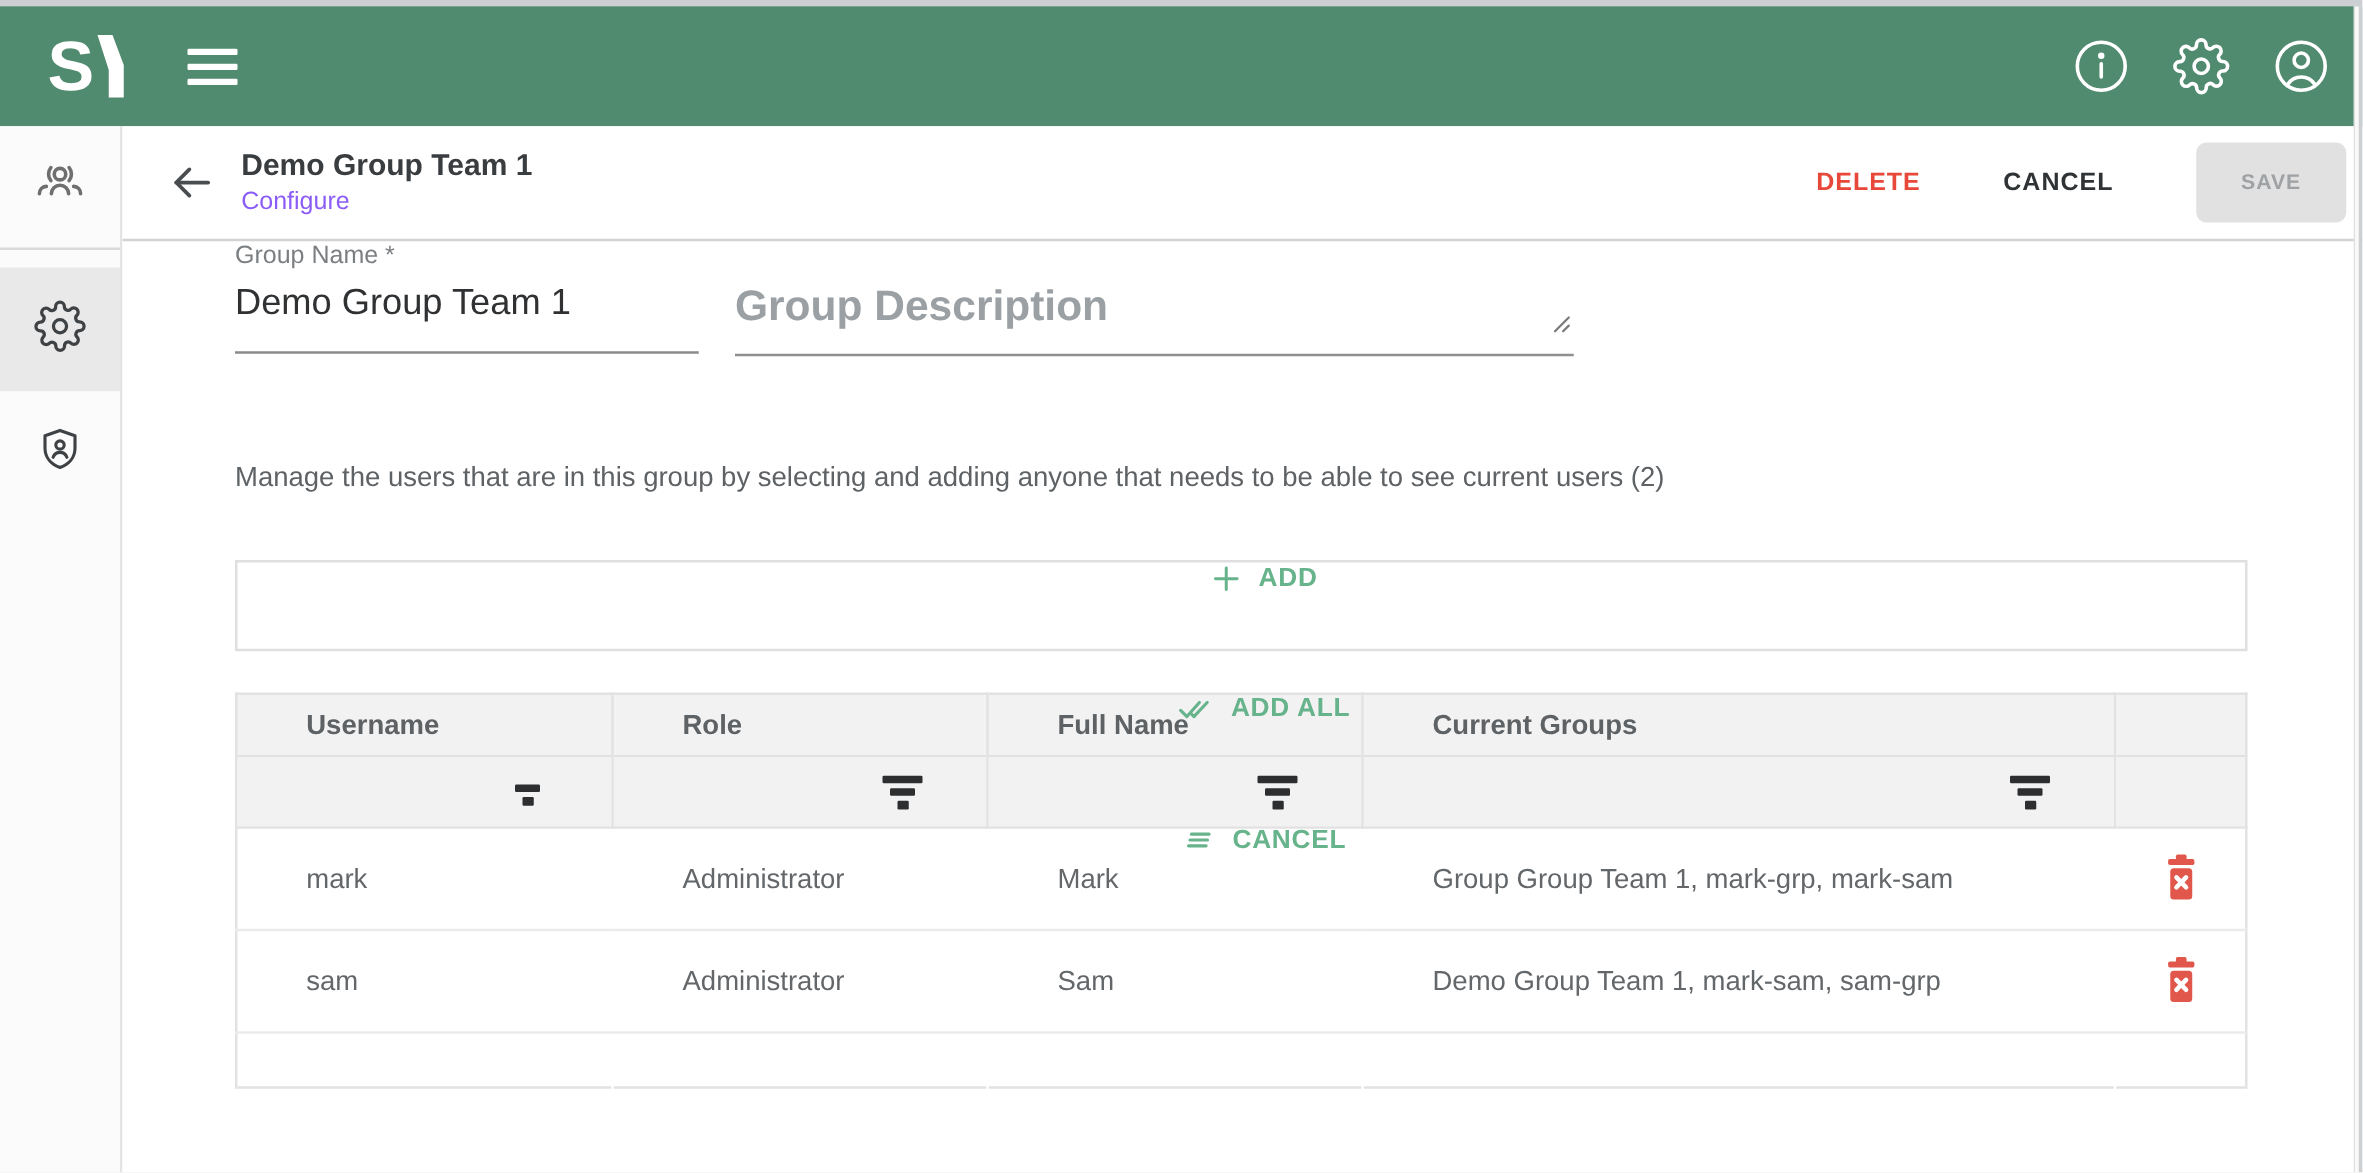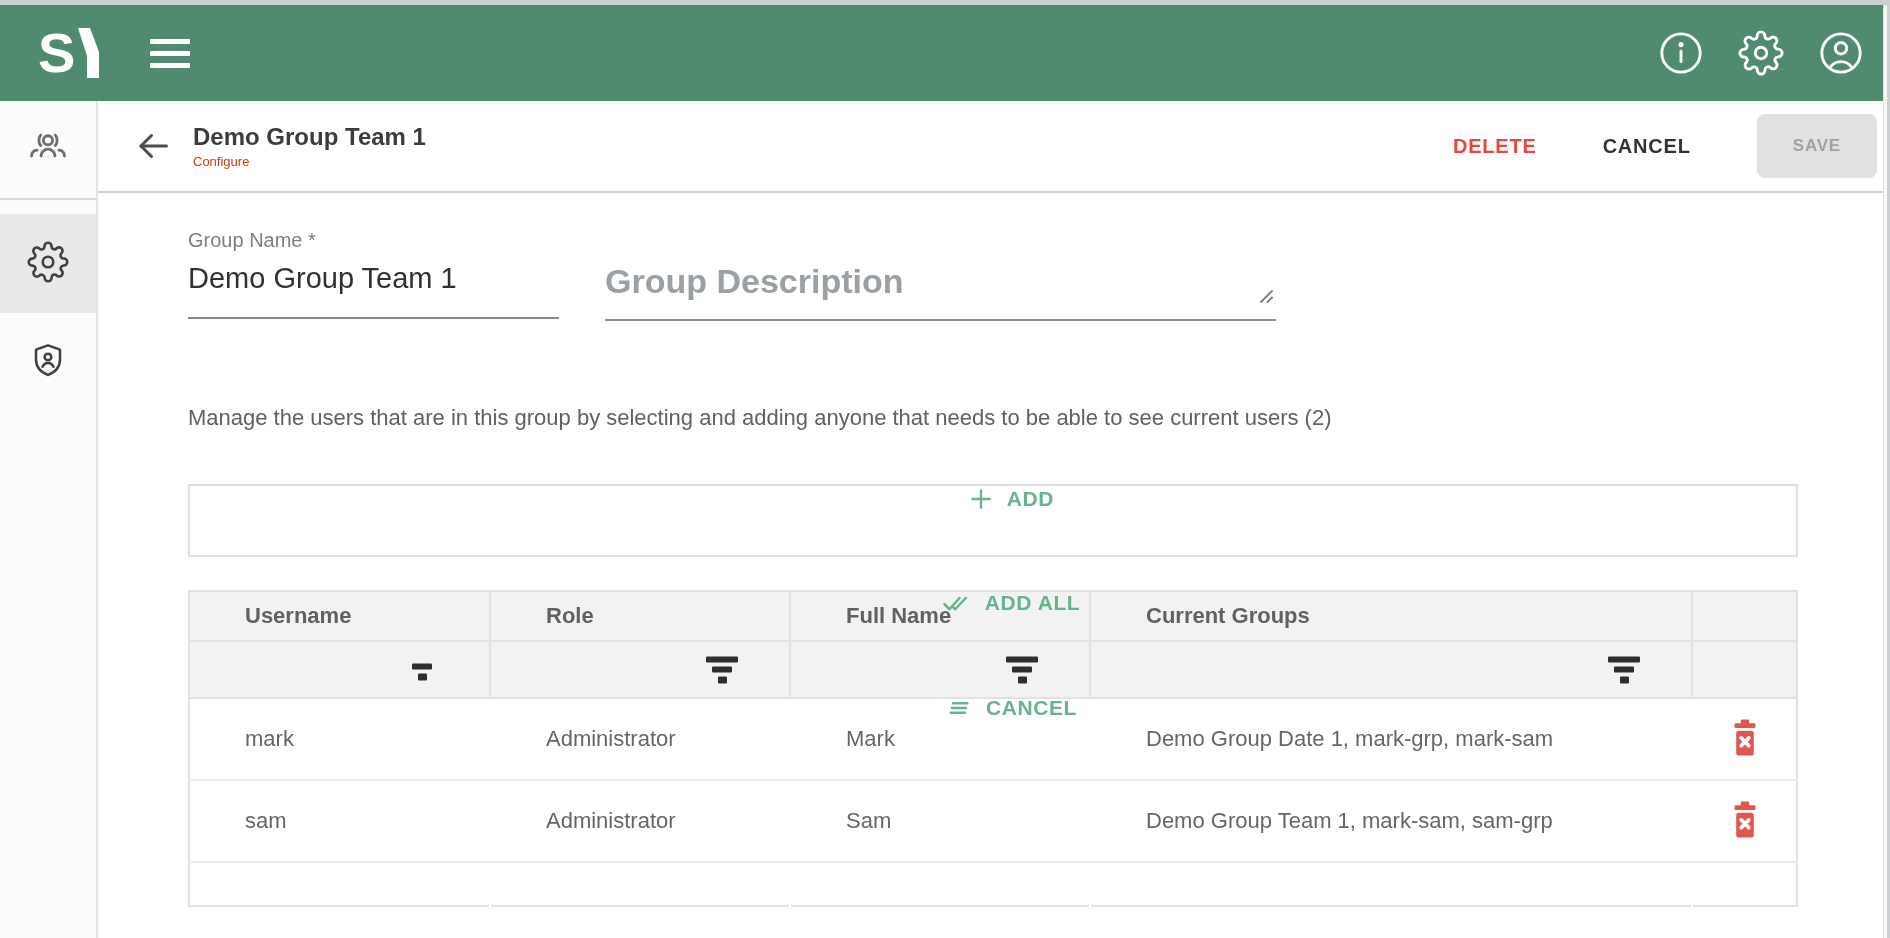--- a/index.html
+++ b/index.html
@@ -28,31 +28,31 @@
   .sidebar-nav{ margin-top:14px; }
   .side-item{ height:99px; display:flex; align-items:center; justify-content:center; cursor:pointer; }
   .side-item.selected{ background:#e9e9e9; }
 
   
   .main{ flex:1; display:flex; flex-direction:column; background:#fff; }
   .page-header{ height:92px; flex:none; display:flex; align-items:center; border-bottom:2px solid #d3d3d3; padding:0 13px 0 37px; }
   .back-btn{ cursor:pointer; display:flex; align-items:center; }
   .titles{ margin-left:22px; }
   .page-title{ font-size:24px; font-weight:bold; color:#3a3d40; }
-  .page-subtitle{ font-size:13px; color:#c2410c; margin-top:3px; }
+  .page-subtitle{ font-size:20px; color:#8b5cf6; margin-top:3px; }
   .actions{ margin-left:auto; display:flex; align-items:center; gap:66px; }
   .txt-btn{ background:none; border:none; font-family:inherit; font-weight:bold; font-size:20px; letter-spacing:0.8px; cursor:pointer; }
   .btn-delete{ color:#e8483a; }
   .btn-cancel{ color:#303335; }
   .btn-save{ background:#e1e1e1; color:#9fa2a4; font-weight:bold; font-size:17px; letter-spacing:0.8px; border:none; font-family:inherit; padding:22px 36px; border-radius:8px; }
 
   .content{ padding:0 92px 0 90px; }
   .meta-line{ margin-top:42px; font-style:italic; font-size:22px; color:#6c7073; }
 
-  .fields{ display:flex; gap:46px; margin-top:36px; }
+  .fields{ display:flex; gap:29px; }
   .field{ display:flex; flex-direction:column; }
   .field-label{ font-size:20px; color:#7b7f82; height:24px; }
   .field-name{ width:371px; }
   .name-input{ width:100%; border:none; border-bottom:2px solid #8b8b8b; outline:none; background:transparent;
                font-family:inherit; font-size:29px; color:#2f3133; padding:9px 0 22px; }
   .field-desc{ width:671px; position:relative; }
   .desc-input{ width:100%; border:none; border-bottom:2px solid #8f8f8f; outline:none; background:transparent; resize:none;
                font-family:inherit; font-size:34px; color:#2f3133; padding:9px 0 22px; height:68px; overflow:hidden;font-weight:bold; }
   .desc-input::placeholder{ color:#9aa0a3; opacity:1; }
   .resize-handle{ position:absolute; right:0; bottom:12px; cursor:nwse-resize; }
@@ -277,21 +277,21 @@
                   </span>
                 </td>
               <td></td>
             </tr>
           </thead>
           <tbody>
             <tr class="data-row">
               <td>mark</td>
               <td>Administrator</td>
               <td>Mark</td>
-              <td>Demo Group Date 1, mark-grp, mark-sam</td>
+              <td>Group Group Team 1, mark-grp, mark-sam</td>
               <td>
                 <button class="trash-btn">
                   <span>
                     <svg width="34" height="40" viewBox="0 0 24 28">
                       <rect x="9" y="1" width="6" height="3.4" rx="1" fill="#e2574b"></rect>
                       <rect x="4.6" y="3.6" width="14.8" height="3.4" rx="1" fill="#e2574b"></rect>
                       <rect x="5.8" y="8.8" width="12.4" height="17.6" rx="2" fill="#e2574b"></rect>
                       <line x1="9.3" y1="13.9" x2="14.7" y2="19.5" stroke="#ffffff" stroke-width="2.6" stroke-linecap="round"></line>
                       <line x1="14.7" y1="13.9" x2="9.3" y2="19.5" stroke="#ffffff" stroke-width="2.6" stroke-linecap="round"></line>
                     </svg>

